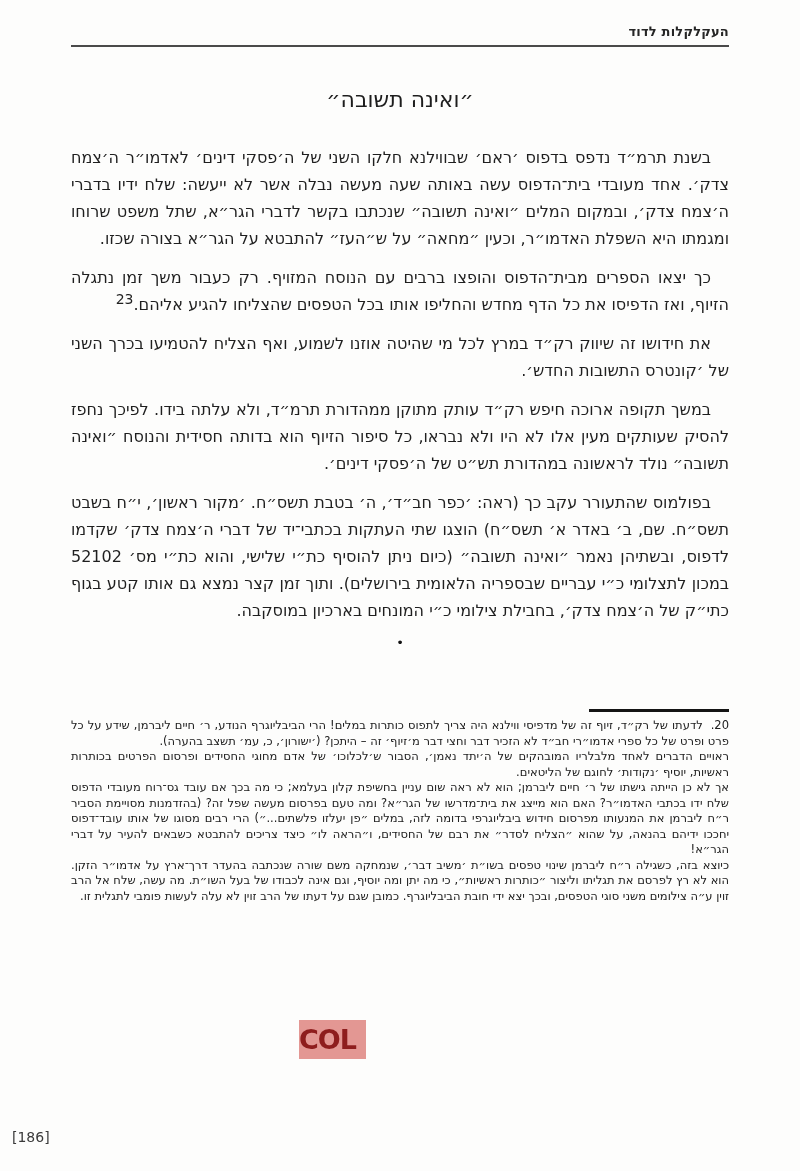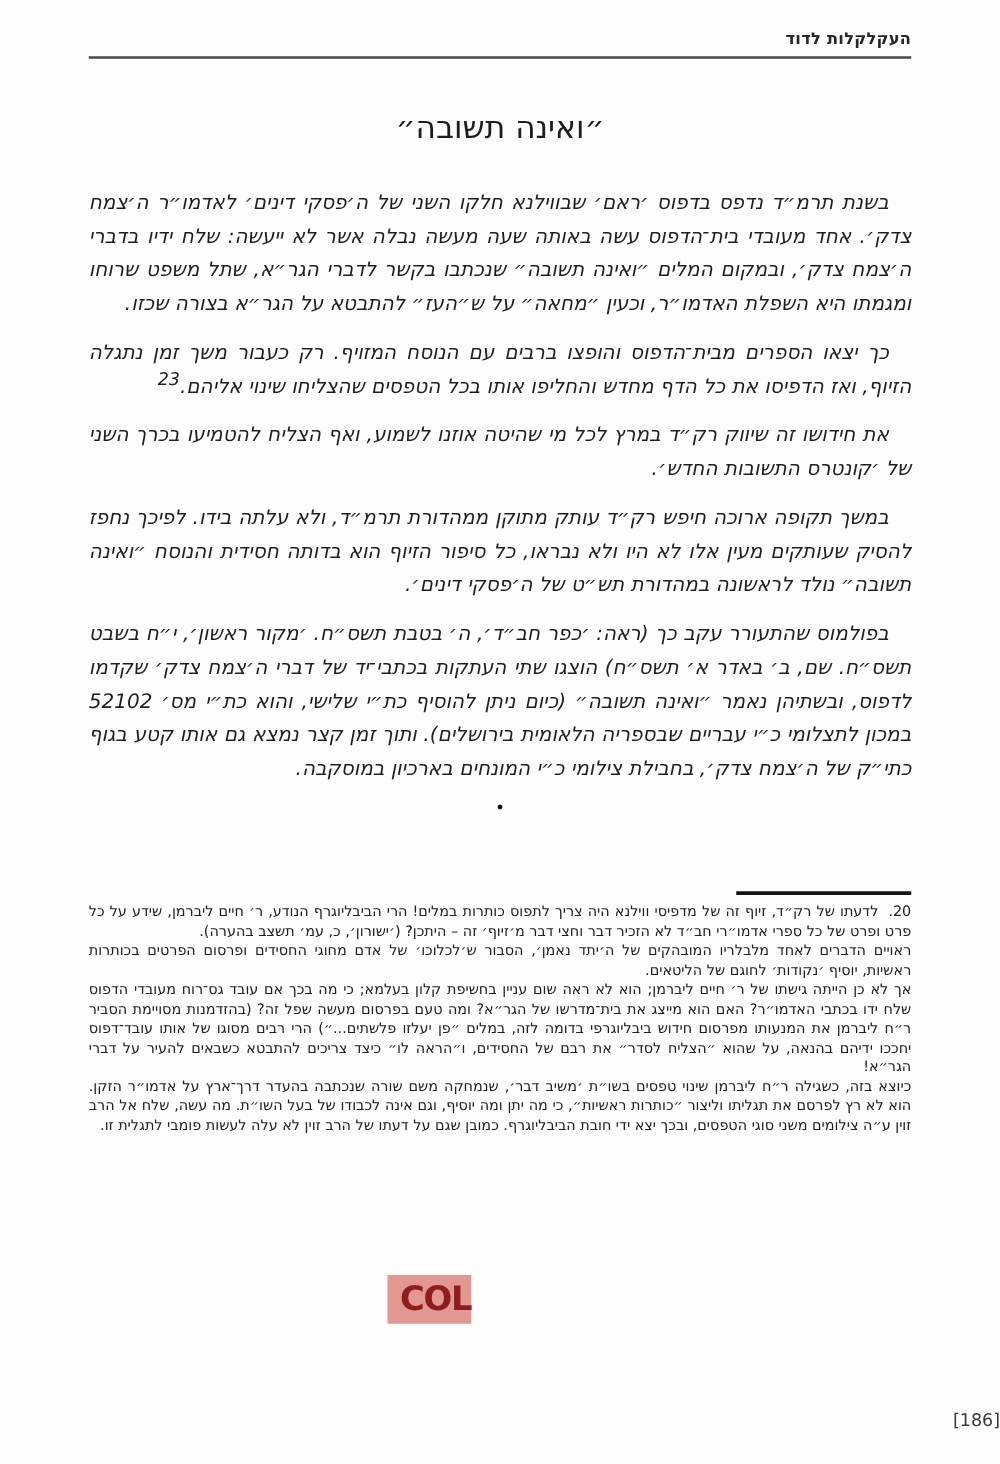--- a/index.html
+++ b/index.html
@@ -33,36 +33,35 @@
   }
   .header-rule {
     margin-top: 6px;
     height: 2px;
     background: #4a4a4a;
   }
   
   .page-title {
     margin: 40px 0 0 0;
     text-align: center;
-    font-size: 25px;
+    font-size: 22px;
     font-weight: normal;
     color: #1d1d1d;
   }
   
   .body-text {
     margin-top: 32px;
     font-size: 16px;
     line-height: 27px;
     text-align: justify;
     text-justify: inter-word;
   }
   .body-text p {
     margin: 0 0 12px 0;
     text-indent: 18px;
-    font-style: italic;
   }
   .body-text sup {
     font-size: 14px;
     line-height: 0;
   }
   
   .separator-dot {
     margin-top: 12px;
     text-align: center;
     font-size: 13px;
@@ -89,46 +88,46 @@
     margin: 0;
   }
   .fn-num {
     display: inline-block;
     margin-left: 8px;
     font-weight: normal;
   }
   
   .watermark {
     position: absolute;
-    left: 310px;
+    left: 299px;
     top: 1020px;
     width: 67px;
     height: 39px;
     background: rgba(219, 112, 108, 0.72);
     mix-blend-mode: multiply;
     display: flex;
     align-items: center;
-    justify-content: flex-start;
+    justify-content: flex-end;
     pointer-events: none;
   }
   .watermark span {
     font-size: 27px;
     font-weight: bold;
     color: #8f1d1d;
     letter-spacing: -1px;
     line-height: 1;
     direction: ltr;
   }
   
   .page-number {
     position: absolute;
     bottom: 26px;
-    left: 0;
+    left: 12px;
     right: 0;
-    text-align: right;
+    text-align: left;
     font-size: 14px;
     color: #3a3a3a;
     direction: ltr;
   }
 </style>
 </head>
 <body>
 
 <div class="page">
   <div class="content">
@@ -138,21 +137,21 @@
     </div>
     <div class="header-rule"></div>
 
     <h1 class="page-title">״ואינה תשובה״</h1>
 
     <section class="body-text">
       <p>
         <span>בשנת תרמ״ד נדפס בדפוס ׳ראם׳ שבווילנא חלקו השני של ה׳פסקי דינים׳ לאדמו״ר ה׳צמח צדק׳. אחד מעובדי בית־הדפוס עשה באותה שעה מעשה נבלה אשר לא ייעשה: שלח ידיו בדברי ה׳צמח צדק׳, ובמקום המלים ״ואינה תשובה״ שנכתבו בקשר לדברי הגר״א, שתל משפט שרוחו ומגמתו היא השפלת האדמו״ר, וכעין ״מחאה״ על ש״העז״ להתבטא על הגר״א בצורה שכזו.</span>
       </p>
       <p>
-        <span>כך יצאו הספרים מבית־הדפוס והופצו ברבים עם הנוסח המזויף. רק כעבור משך זמן נתגלה הזיוף, ואז הדפיסו את כל הדף מחדש והחליפו אותו בכל הטפסים שהצליחו שינוי אליהם.</span><sup>23</sup>
+        <span>כך יצאו הספרים מבית־הדפוס והופצו ברבים עם הנוסח המזויף. רק כעבור משך זמן נתגלה הזיוף, ואז הדפיסו את כל הדף מחדש והחליפו אותו בכל הטפסים שהצליחו להגיע אליהם.</span><sup>23</sup>
       </p>
       <p>
         <span>את חידושו זה שיווק רק״ד במרץ לכל מי שהיטה אוזנו לשמוע, ואף הצליח להטמיעו בכרך השני של ׳קונטרס התשובות החדש׳.</span>
       </p>
       <p>
         <span>במשך תקופה ארוכה חיפש רק״ד עותק מתוקן ממהדורת תרמ״ד, ולא עלתה בידו. לפיכך נחפז להסיק שעותקים מעין אלו לא היו ולא נבראו, כל סיפור הזיוף הוא בדותה חסידית והנוסח ״ואינה תשובה״ נולד לראשונה במהדורת תש״ט של ה׳פסקי דינים׳.</span>
       </p>
       <p>
         <span>בפולמוס שהתעורר עקב כך (ראה: ׳כפר חב״ד׳, ה׳ בטבת תשס״ח. ׳מקור ראשון׳, י״ח בשבט תשס״ח. שם, ב׳ באדר א׳ תשס״ח) הוצגו שתי העתקות בכתבי־יד של דברי ה׳צמח צדק׳ שקדמו לדפוס, ובשתיהן נאמר ״ואינה תשובה״ (כיום ניתן להוסיף כת״י שלישי, והוא כת״י מס׳ 52102 במכון לתצלומי כ״י עבריים שבספריה הלאומית בירושלים). ותוך זמן קצר נמצא גם אותו קטע בגוף כתי״ק של ה׳צמח צדק׳, בחבילת צילומי כ״י המונחים בארכיון במוסקבה.</span>
       </p>

